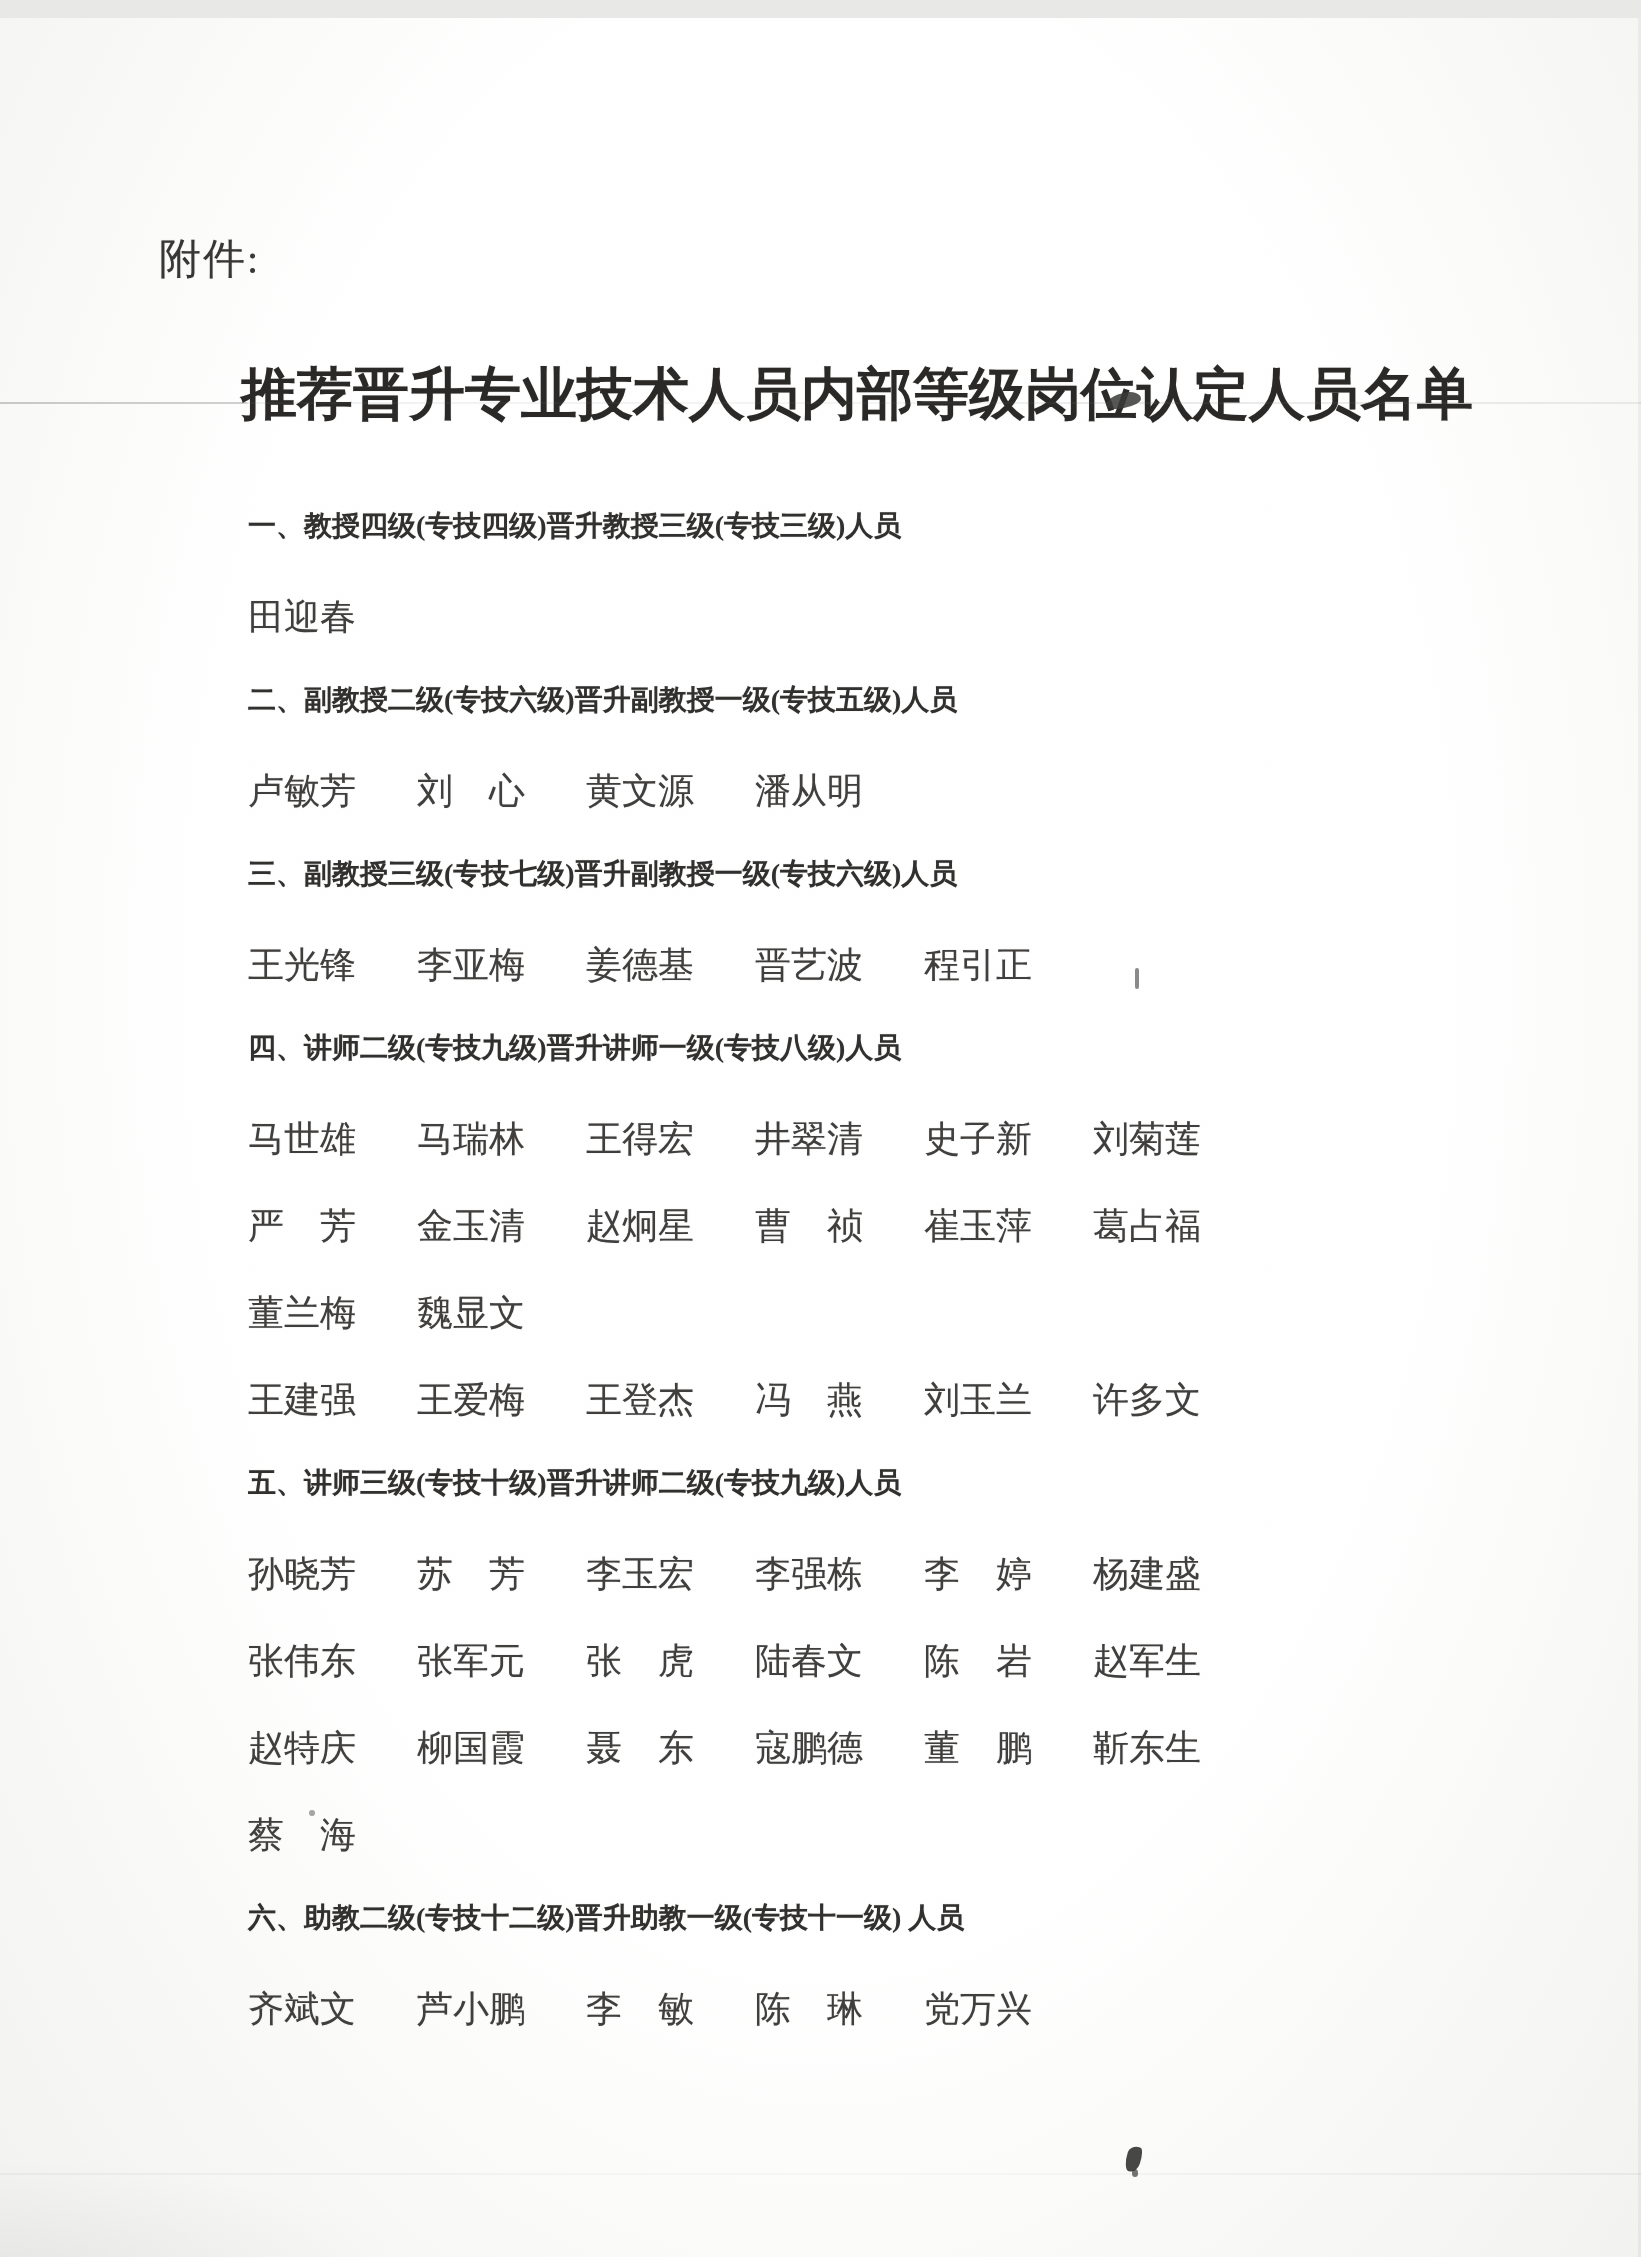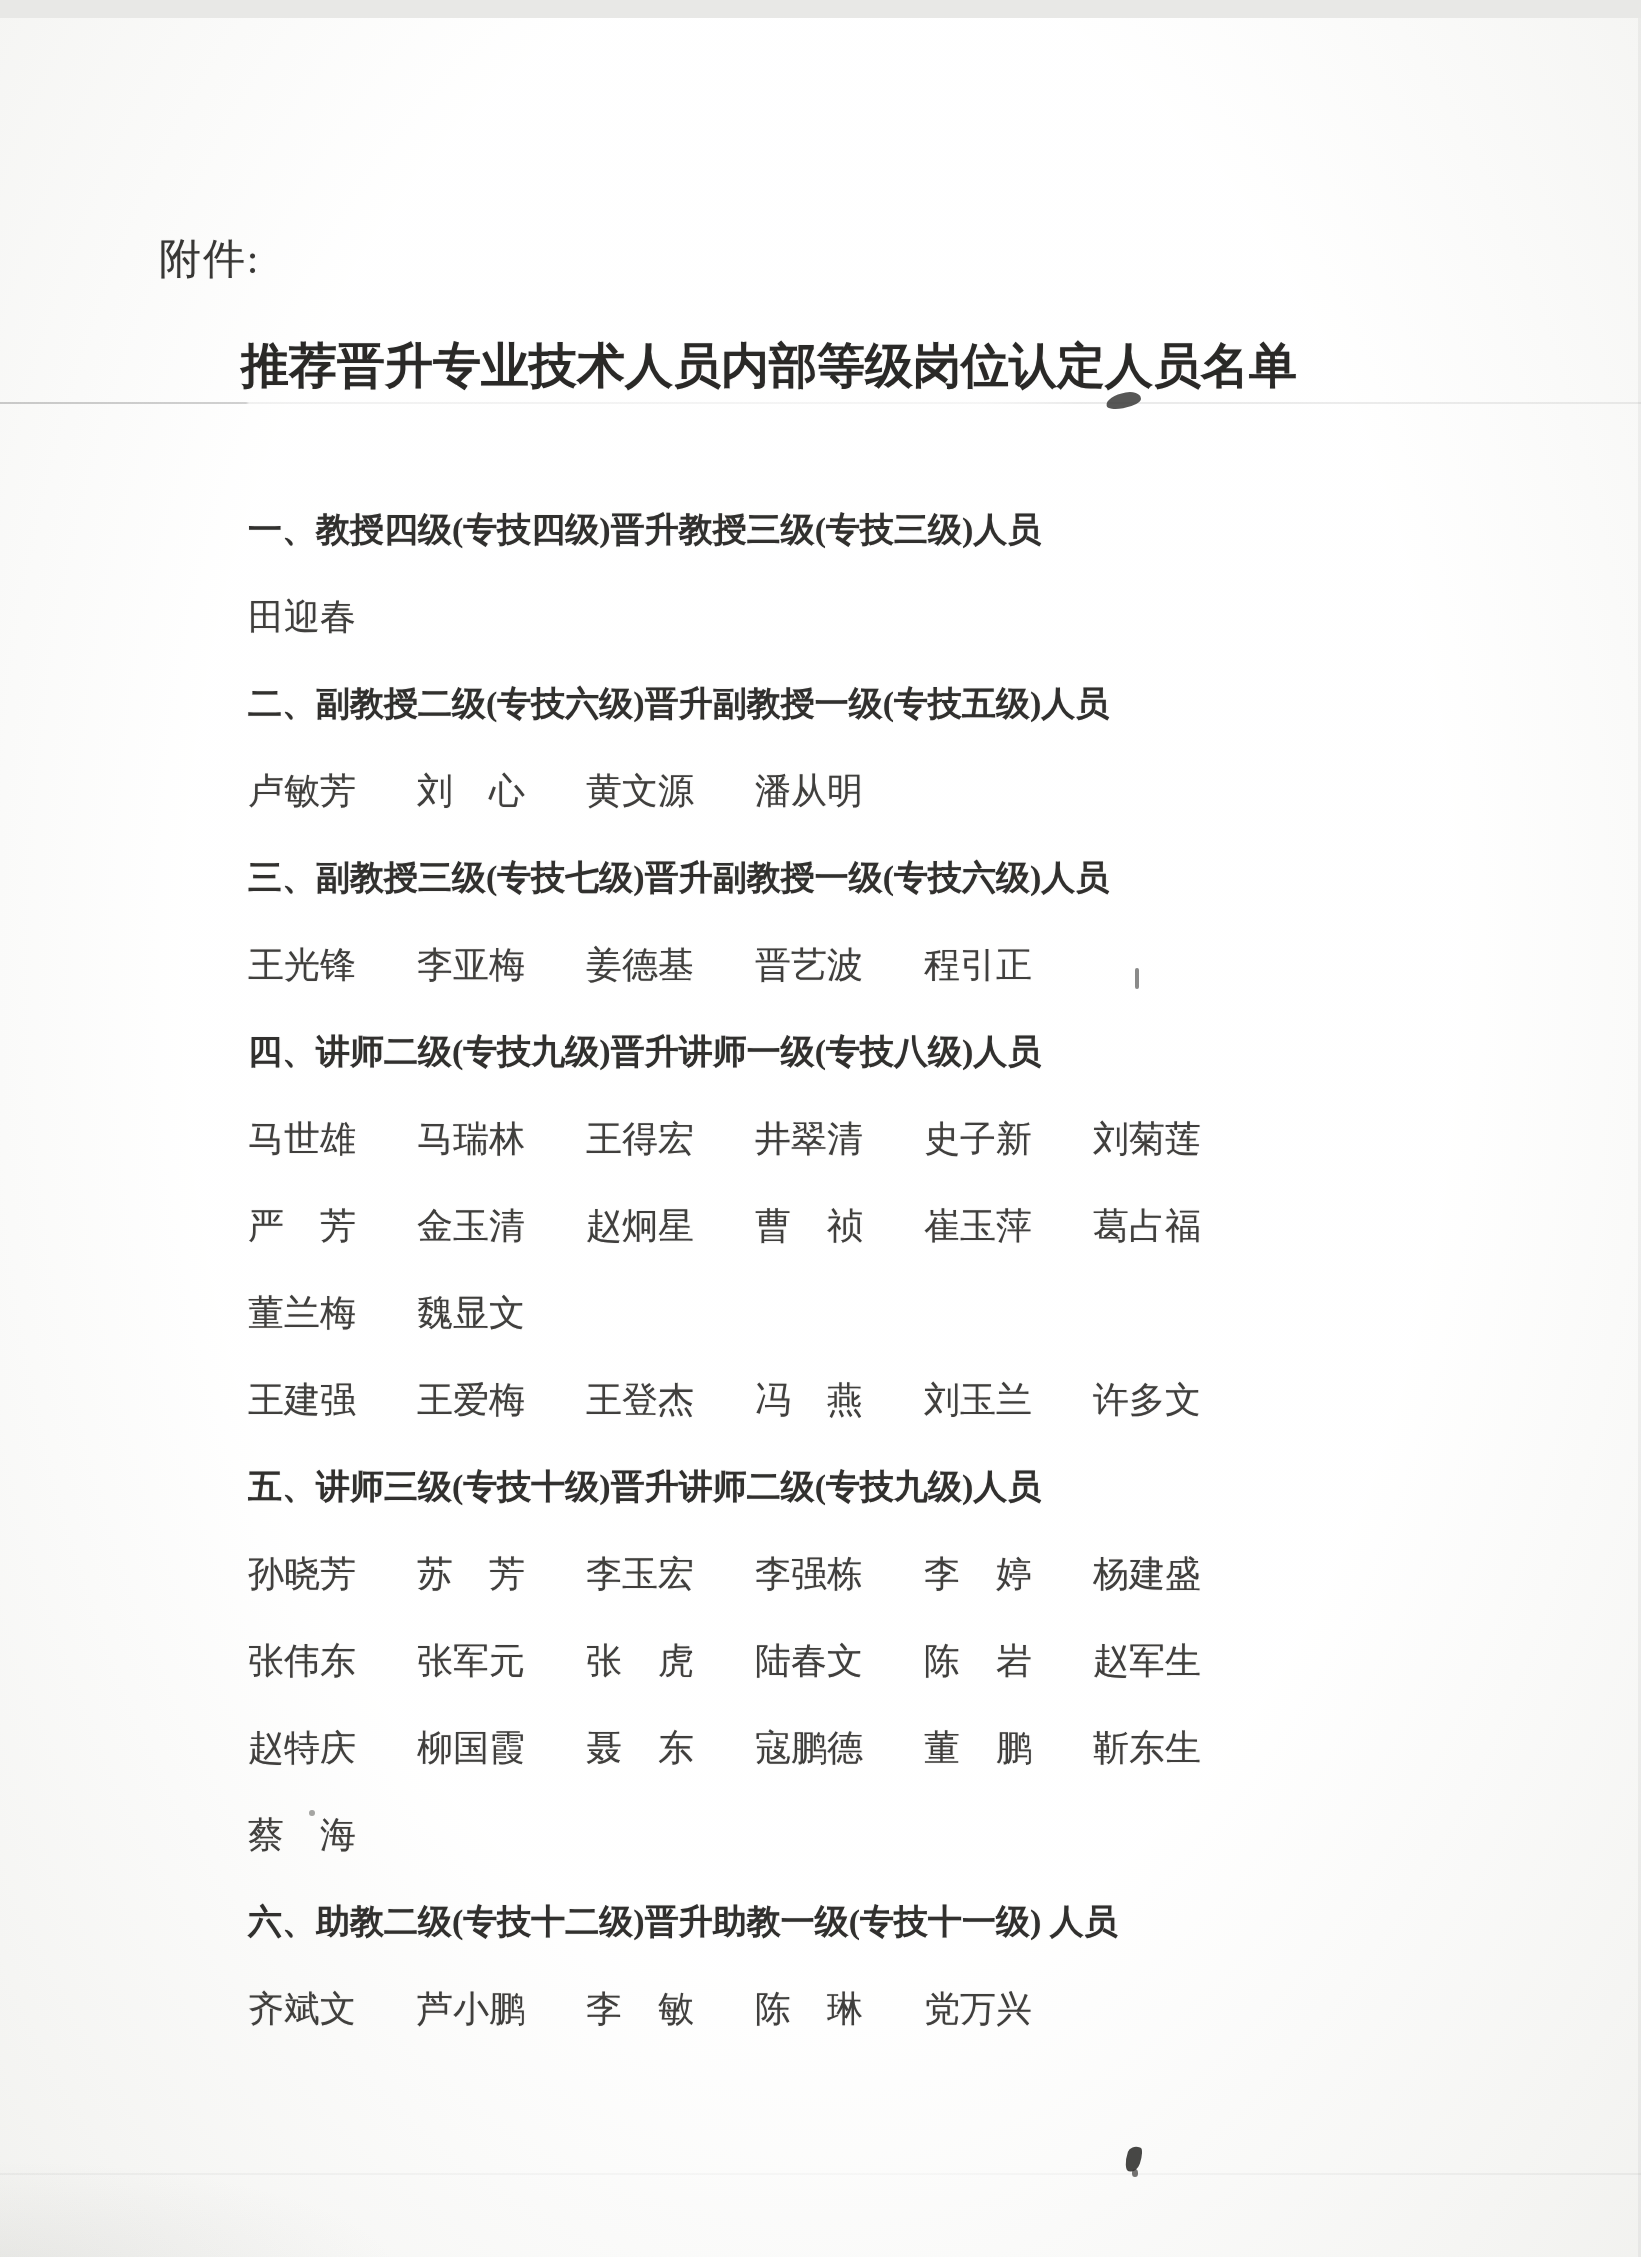--- a/index.html
+++ b/index.html
@@ -22,41 +22,41 @@
 
   .attachment{
     position:absolute;
     left:159px; top:220px;
     font-size:42px; line-height:1;
     letter-spacing:1.9px;
     color:#383735;
   }
   .doc-title{
     position:absolute;
-    left:241px; top:324px;
-    font-size:48px; line-height:1;
+    left:241px; top:348px;
+    font-size:56px; line-height:1;
     font-weight:700;
     letter-spacing:0px;
     color:#2a2927;
     white-space:nowrap;
   }
   .body{
     position:absolute;
     left:248px; top:481px;
     width:1217px;
   }
   .line{
     height:87px;
     box-sizing:border-box;
     padding-top:11.6px;
     white-space:nowrap;
   }
   .heading{
     font-weight:700;
-    font-size:34px; line-height:1.1;
+    font-size:28px; line-height:1.1;
     color:#31302e;
   }
   .names{display:flex;}
   .name{
     display:inline-block;
     width:169px;
     font-size:36px; line-height:1.1;
     letter-spacing:0px;
     color:#403f3d;
     flex:0 0 auto;

